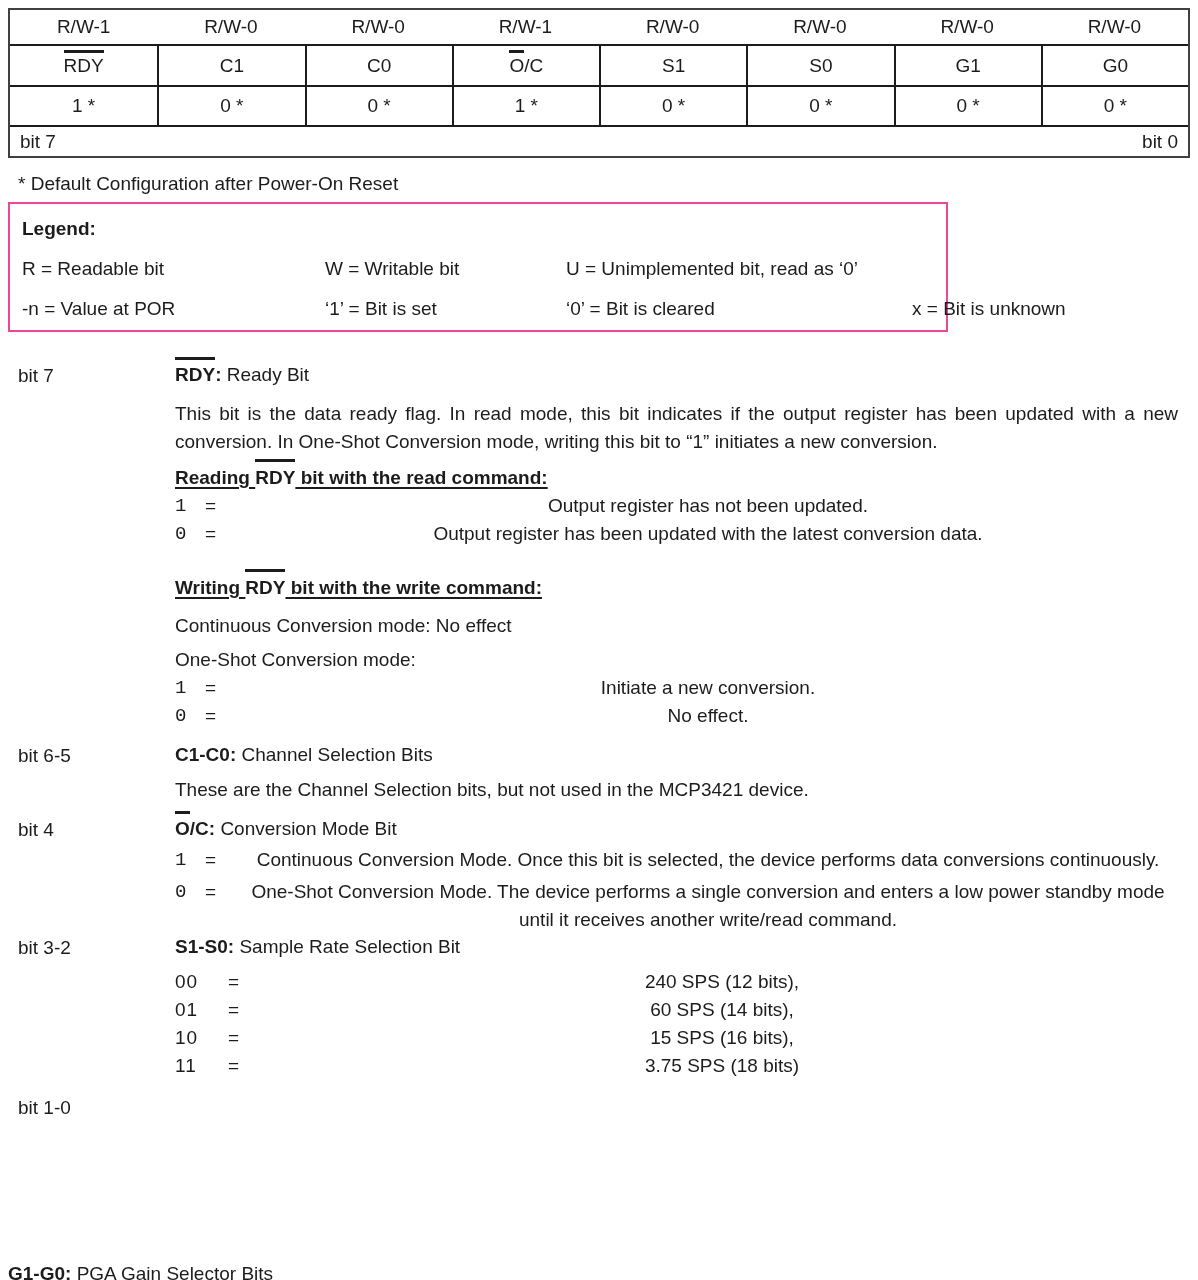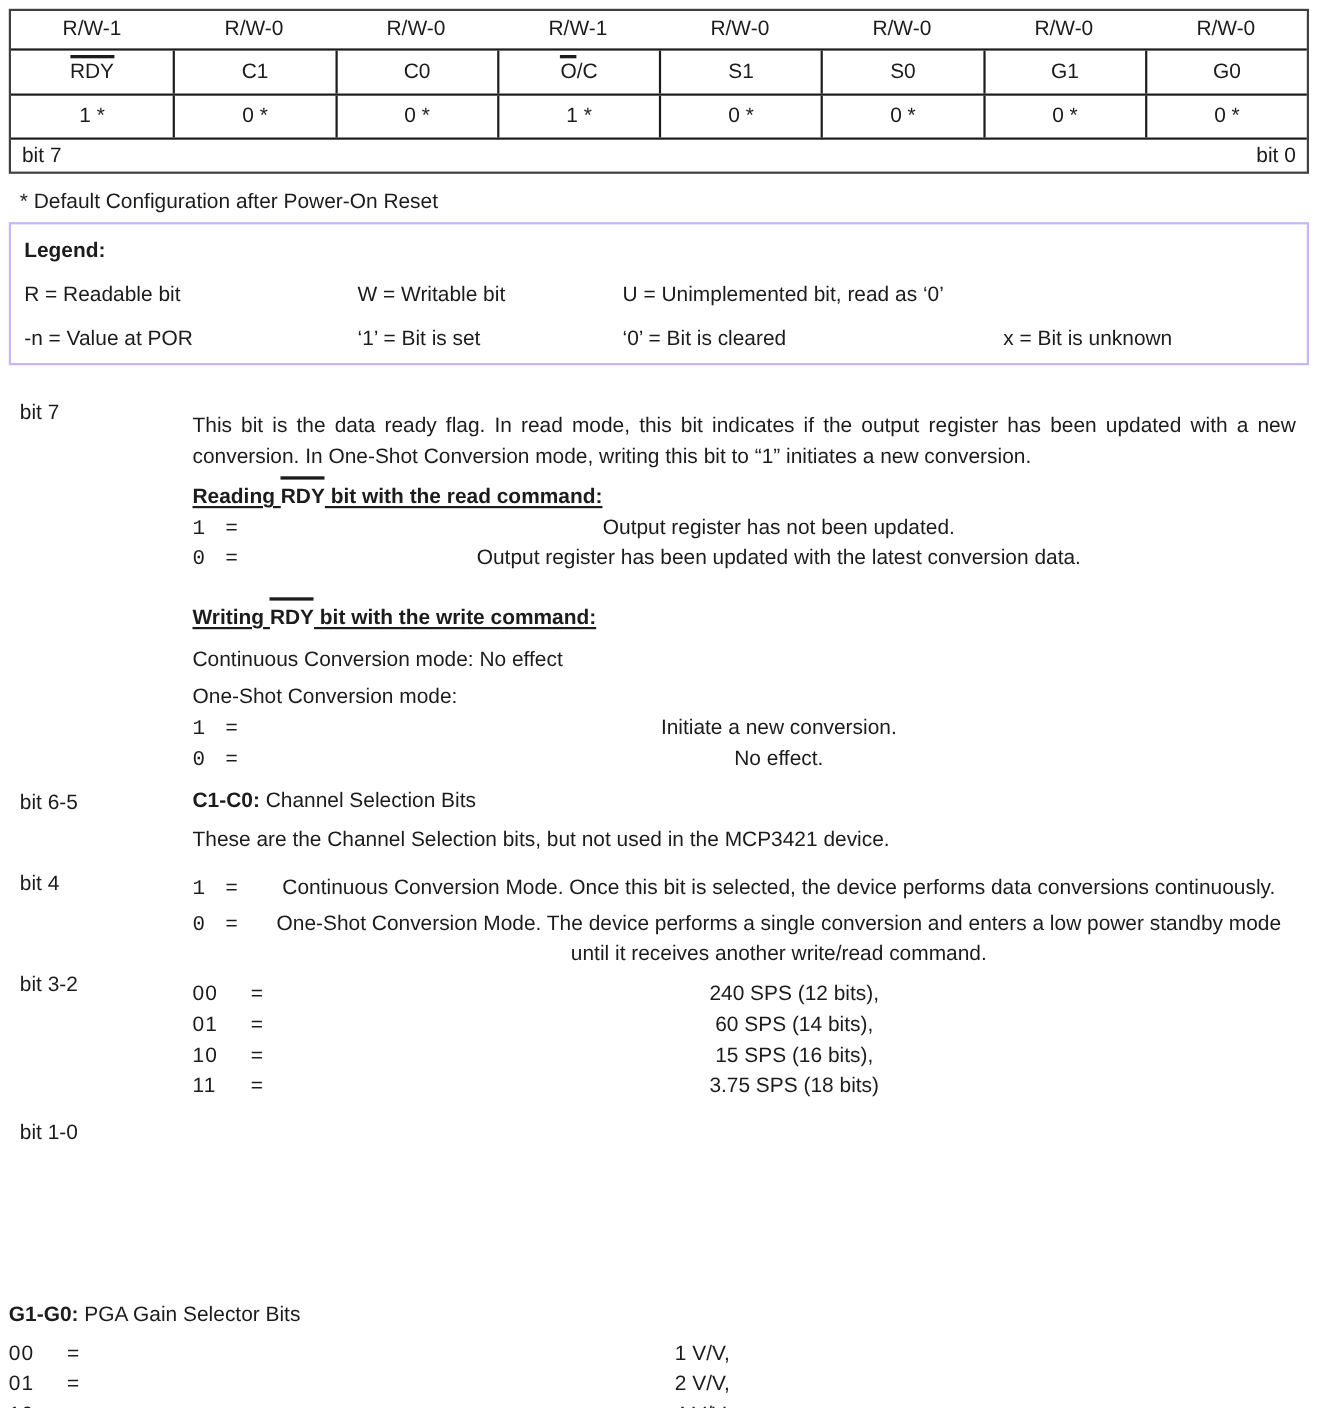--- a/index.html
+++ b/index.html
@@ -23,21 +23,21 @@
   .rt-bits { height: 31px; border-top: 2px solid #1c1c1c; display: flex;
              justify-content: space-between; align-items: center; padding: 0 10px; }
 
   
   .ovr { position: relative; display: inline-block; }
   .ovr::before { content: ""; position: absolute; left: 0; right: 0; top: -5px;
                  border-top: 3px solid #1c1c1c; }
 
   
   .footnote { margin: 15px 0 7px 10px; line-height: 22px; }
-  .legend-box { border: 2px solid #c4b5fd; width: 1182px; height: 130px; position: relative; }
+  .legend-box { border: 2px solid #ec4899; width: 940px; height: 130px; position: relative; }
   .lg { position: absolute; white-space: nowrap; line-height: 22px; }
   .lg-title { left: 12px; top: 14px; font-weight: bold; }
   .lg-r  { left: 12px;  top: 54px; }
   .lg-w  { left: 315px; top: 54px; }
   .lg-u  { left: 556px; top: 54px; }
   .lg-n  { left: 12px;  top: 94px; }
   .lg-s  { left: 315px; top: 94px; }
   .lg-c  { left: 556px; top: 94px; }
   .lg-x  { left: 902px; top: 94px; }
 
@@ -124,20 +124,21 @@
     <span class="lg lg-u">U = Unimplemented bit, read as ‘0’</span>
     <span class="lg lg-n">-n = Value at POR</span>
     <span class="lg lg-s">‘1’ = Bit is set</span>
     <span class="lg lg-c">‘0’ = Bit is cleared</span>
     <span class="lg lg-x">x = Bit is unknown</span>
   </div>
 
   <div class="section mt-sec1">
     <div class="bit-label">bit 7</div>
     <div class="content">
+      <div class="sec-head"><span class="b ovr">RDY</span><span class="b">:</span><span> Ready Bit</span></div>
       <div class="para just">This bit is the data ready flag. In read mode, this bit indicates if the output register has been updated with a new conversion. In One-Shot Conversion mode, writing this bit to “1” initiates a new conversion.</div>
       <div class="mt8"><span class="subhead"><span>Reading </span><span class="ovr">RDY</span><span> bit with the read command:</span></span></div>
       <div class="vline">
         <span class="vd">1</span>
           <span class="veq">=</span>
           <span class="vtext">Output register has not been updated.</span>
       </div>
       <div class="vline">
         <span class="vd">0</span>
           <span class="veq">=</span>
@@ -163,36 +164,38 @@
     <div class="bit-label">bit 6-5</div>
     <div class="content">
       <div class="sec-head"><span class="b">C1-C0:</span><span> Channel Selection Bits</span></div>
       <div class="mt8">These are the Channel Selection bits, but not used in the MCP3421 device.</div>
     </div>
   </div>
 
   <div class="section mt12">
     <div class="bit-label">bit 4</div>
     <div class="content">
+      <div class="sec-head"><span class="b ovr">O</span><span class="b">/C:</span><span> Conversion Mode Bit</span></div>
       <div class="vline mt4">
         <span class="vd">1</span>
           <span class="veq">=</span>
           <span class="vtext just">Continuous Conversion Mode. Once this bit is selected, the device performs data conversions continuously.</span>
       </div>
       <div class="vline mt4">
         <span class="vd">0</span>
           <span class="veq">=</span>
           <span class="vtext just">One-Shot Conversion Mode. The device performs a single conversion and enters a low power standby mode until it receives another write/read command.</span>
       </div>
     </div>
   </div>
 
   <div class="section mt16">
     <div class="bit-label">bit 3-2</div>
     <div class="content">
+      <div class="sec-head"><span class="b">S1-S0:</span><span> Sample Rate Selection Bit</span></div>
       <div class="vline mt8">
         <span class="vd2">00</span>
           <span class="veq2">=</span>
           <span class="vtext">240 SPS (12 bits),</span>
       </div>
       <div class="vline">
         <span class="vd2">01</span>
           <span class="veq2">=</span>
           <span class="vtext">60 SPS (14 bits),</span>
       </div>

